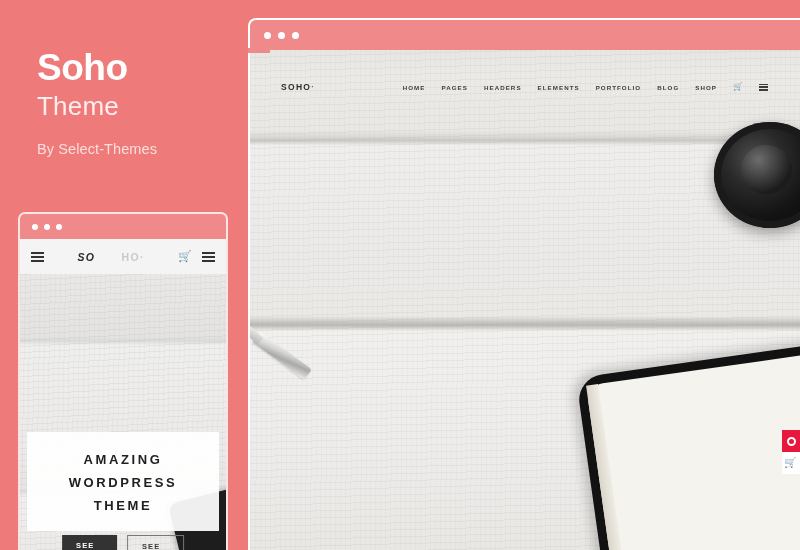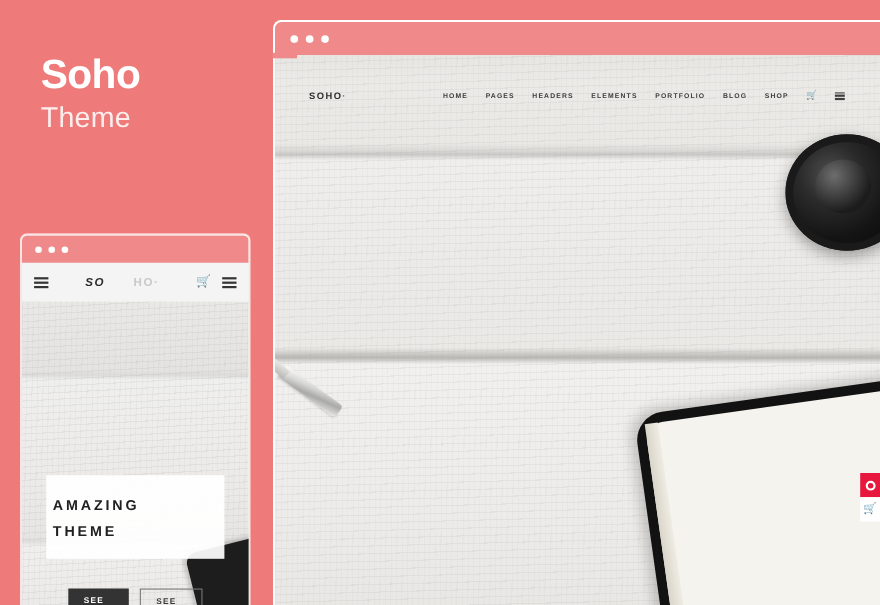--- a/index.html
+++ b/index.html
@@ -149,24 +149,24 @@
     background: #1d1d1d;
     border-radius: 10px 0 0 10px;
     transform: rotate(-14deg);
     box-shadow: -3px -2px 4px rgba(0,0,0,0.18);
   }
 
   #mobile-hero {
     position: absolute;
     left: 50%; top: 193px;
     transform: translateX(-50%);
-    width: 162px;
+    width: 192px;
     background: rgba(255,255,255,0.93);
     padding: 16px 6px 14px;
-    text-align: left;
+    text-align: center;
     z-index: 2;
   }
   .hero-line {
     font-size: 13px;
     font-weight: bold;
     color: #202020;
     letter-spacing: 2.6px;
     line-height: 1.78;
   }
 
@@ -375,20 +375,21 @@
   #widget-cart .cart-pink { color: #ef5b78; font-size: 10px; line-height: 1; }
 </style>
 </head>
 <body>
 
 <div id="left-panel">
 
   <div id="title-block">
     <div id="theme-name">Soho</div>
     <div id="theme-sub">Theme</div>
+    <div id="theme-author">By Select-Themes</div>
   </div>
 
   <div id="mobile-preview">
 
     <div id="mobile-chrome" class="chrome-bar">
       <span class="dot"></span>
       <span class="dot"></span>
       <span class="dot"></span>
     </div>
 
@@ -410,20 +411,21 @@
           <div class="mini-ham">
             <span></span>
               <span></span>
               <span></span>
           </div>
         </div>
       </div>
 
       <div id="mobile-hero">
         <div class="hero-line">AMAZING</div>
+        <div class="hero-line">WORDPRESS</div>
         <div class="hero-line">THEME</div>
       </div>
 
       <div id="mobile-buttons">
         <div class="btn-mini btn-solid">SEE MORE</div>
         <div class="btn-mini btn-outline">SEE MORE</div>
       </div>
 
     </div>
   </div>

